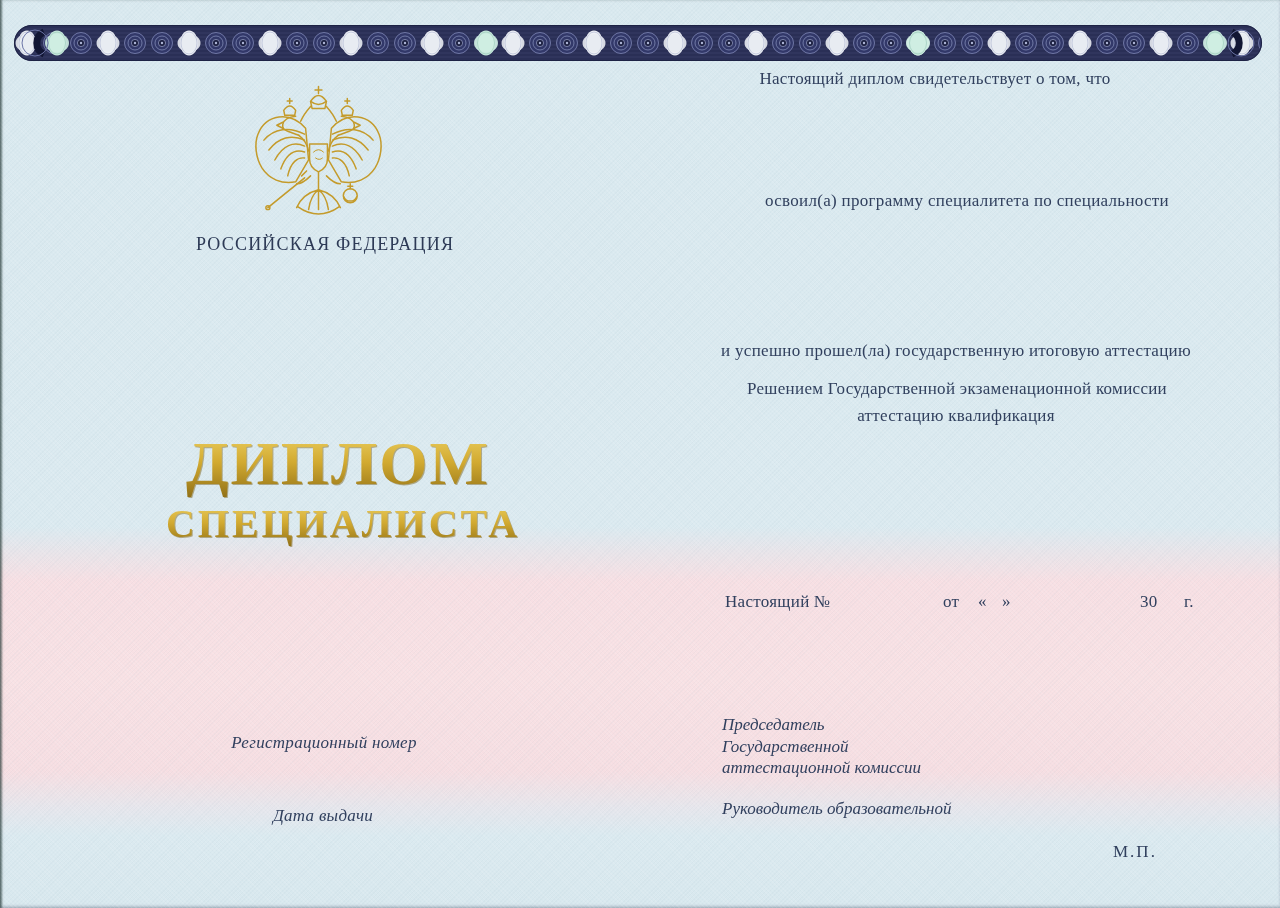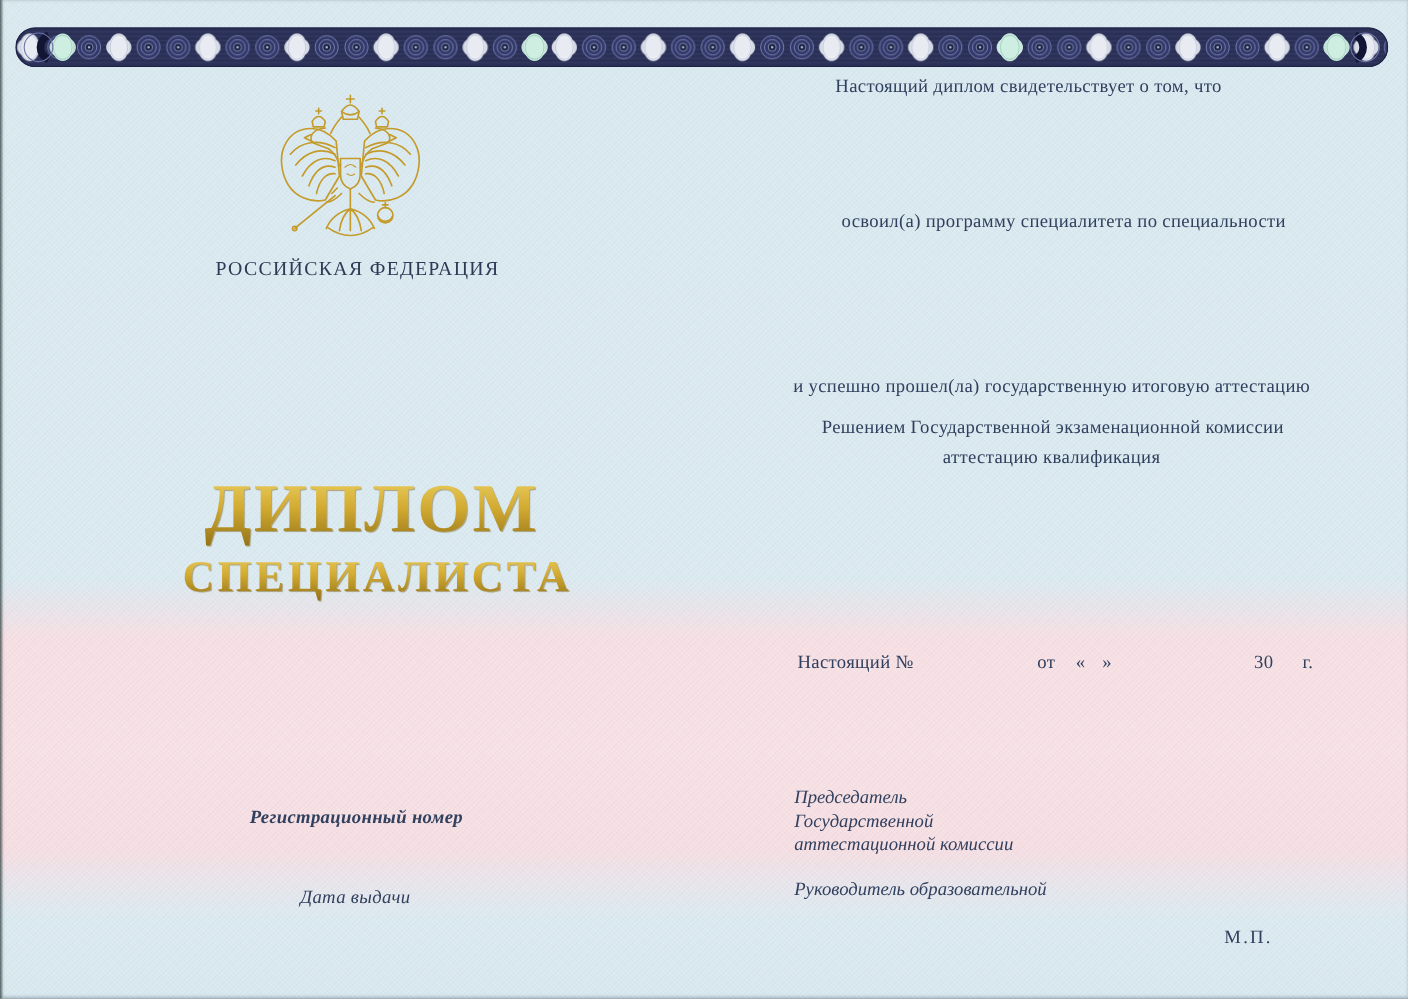--- a/index.html
+++ b/index.html
@@ -133,21 +133,21 @@
       <path d="M46 123 q21 15 42 0"></path>
     </g>
   </svg>
 
   <div class="cx caps-label" style="left:325px; top:234px; font-size:18px;">РОССИЙСКАЯ ФЕДЕРАЦИЯ</div>
 
   <div class="cx gold-title title1" style="left:338px; top:428px;">ДИПЛОМ</div>
   <div class="cx gold-title title2" style="left:343px; top:500px;">СПЕЦИАЛИСТА</div>
 
 
-  <div class="cx body-text italic" style="left:324px; top:733px;font-weight:bold;">Регистрационный номер</div>
+  <div class="cx body-text italic" style="left:324px; top:733px;">Регистрационный номер</div>
 
   <div class="cx body-text italic" style="left:323px; top:806px;">Дата выдачи</div>
 
   <div class="cx body-text" style="left:935px; top:69px;">Настоящий диплом свидетельствует о том, что</div>
 
   <div class="cx body-text" style="left:967px; top:191px;">освоил(а) программу специалитета по специальности</div>
 
   <div class="cx body-text" style="left:956px; top:341px;">и успешно прошел(ла) государственную итоговую аттестацию</div>
 
   <div class="cx body-text" style="left:957px; top:379px;text-align:right;">Решением Государственной экзаменационной комиссии</div>

